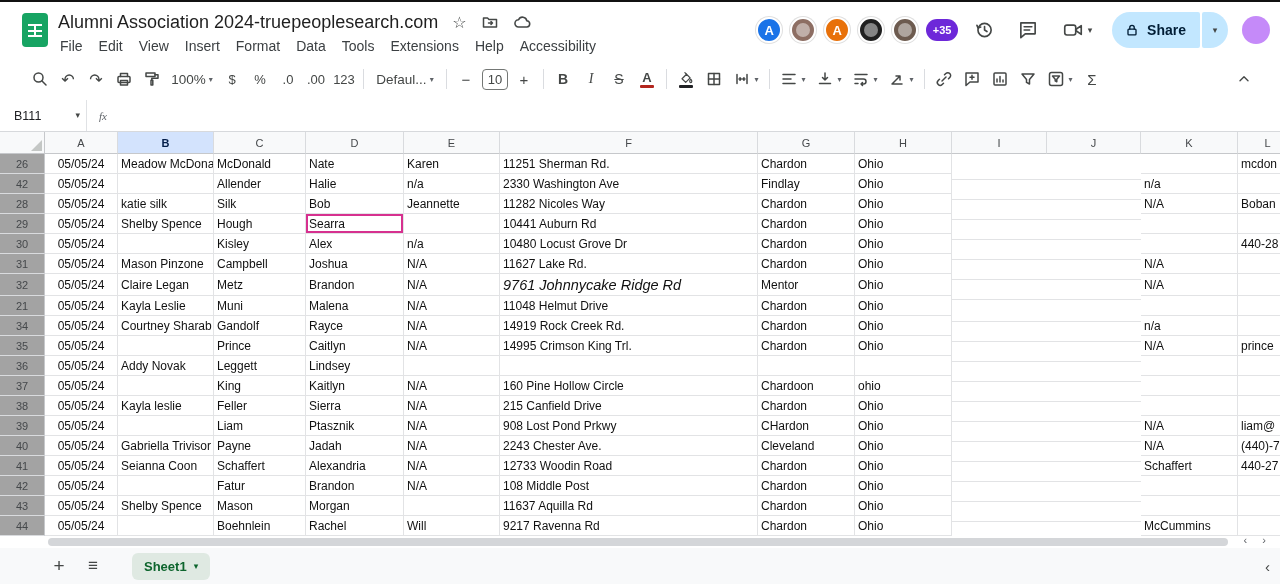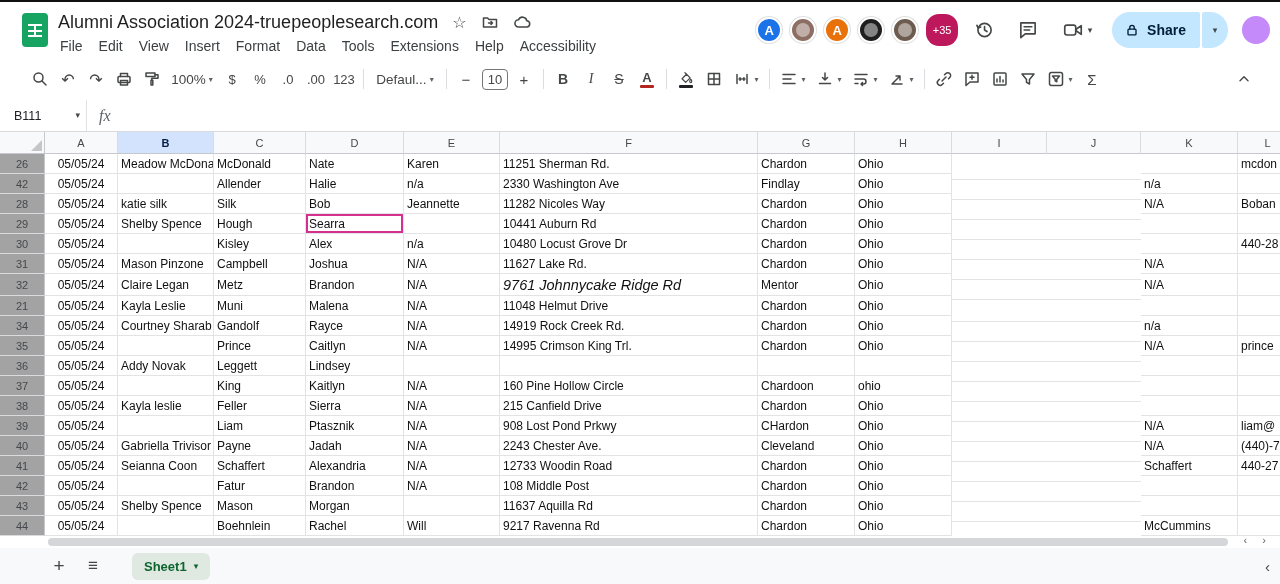--- a/index.html
+++ b/index.html
@@ -26,22 +26,22 @@
   #doc-title { font-size:18px; color:#1f1f1f; white-space:nowrap; }
   .title-ic { color:#444746; font-size:16px; display:flex; align-items:center; }
   #menu-row { position:absolute; left:52px; top:33px; height:22px; display:flex; align-items:center; }
   .menu-item { font-size:14px; color:#3c4043; padding:2px 8px; border-radius:4px; cursor:default; white-space:nowrap; }
 
   
   #header-right { position:absolute; right:10px; top:6px; height:44px; display:flex; align-items:center; gap:8px; }
   .avatar { width:26px; height:26px; border-radius:50%; display:flex; align-items:center; justify-content:center;
     color:#fff; font-size:13px; font-weight:bold; border:2px solid #fff; box-shadow:0 0 0 1px #e0e0e0; }
   .avatar .ph { width:14px; height:14px; border-radius:50%; background:rgba(255,255,255,.45); }
-  #extra-count { min-width:32px; height:32px; border-radius:13px; background:#be185d; color:#fff;
-    font-size:11px; font-weight:normal; display:flex; align-items:center; justify-content:center; padding:0 6px; }
+  #extra-count { min-width:32px; height:22px; border-radius:13px; background:#6d28d9; color:#fff;
+    font-size:11px; font-weight:bold; display:flex; align-items:center; justify-content:center; padding:0 6px; }
   .hdr-icon { width:36px; height:36px; display:flex; align-items:center; justify-content:center; color:#444746; }
   .caret { font-size:9px; color:#444746; line-height:1; }
   #share-group { display:flex; align-items:center; margin-left:4px; }
   #share-btn { height:36px; background:#c2e7ff; color:#001d35; border:none; display:flex; align-items:center; gap:7px;
     padding:0 14px 0 12px; border-radius:18px 2px 2px 18px; font-size:14px; font-weight:600; }
   #share-caret { height:36px; width:26px; background:#c2e7ff; border-radius:2px 18px 18px 2px; margin-left:2px;
     display:flex; align-items:center; justify-content:center; }
   #user-avatar { width:28px; height:28px; border-radius:50%; background:#c58af9; margin-left:6px; }
 
   
@@ -60,21 +60,21 @@
   .color-bar { width:14px; height:3px; margin-top:1px; border-radius:1px; }
   #tb-collapse { margin-left:auto; margin-right:22px; }
   svg.ic { stroke:#444746; fill:none; stroke-width:1.5; stroke-linecap:round; stroke-linejoin:round; }
 
   
   #formula-bar { top:100px; left:0; width:1280px; height:32px; background:#fff; border-bottom:1px solid #d7d9dc;
     display:flex; align-items:center; }
   #name-box { width:86px; padding-left:14px; font-size:12.5px; color:#202124; display:flex; align-items:center; justify-content:space-between; }
   #name-box .caret { margin-right:6px; }
   #fb-div { width:1px; height:31px; background:#e0e2e5; margin-right:12px; }
-  #fx-label { font-size:16px; font-style:italic; color:#5f6368; font-family:"Liberation Serif", serif; }
+  #fx-label { font-size:11px; font-style:italic; color:#5f6368; font-family:"Liberation Serif", serif; }
 
   
   #grid { top:132px; left:0; width:1280px; height:404px; overflow:hidden; background:#fff; }
   .g-row { display:flex; width:1298px; }
   .g-corner { width:45px; height:22px; background:#f8f9fa; border-right:1px solid #c6c8cb; border-bottom:1px solid #c6c8cb; position:relative; }
   .g-corner .tri { position:absolute; right:2px; bottom:2px; width:0; height:0;
     border-style:solid; border-width:0 0 11px 11px; border-color:transparent transparent #c4c7c5 transparent; }
   .g-colhead { height:22px; background:#f8f9fa; border-right:1px solid #d9dbde; border-bottom:1px solid #c6c8cb;
     font-size:11px; color:#45484b; display:flex; align-items:center; justify-content:center; }
   .g-colhead.sel { background:#d3e3fd; color:#041e49; font-weight:bold; }

